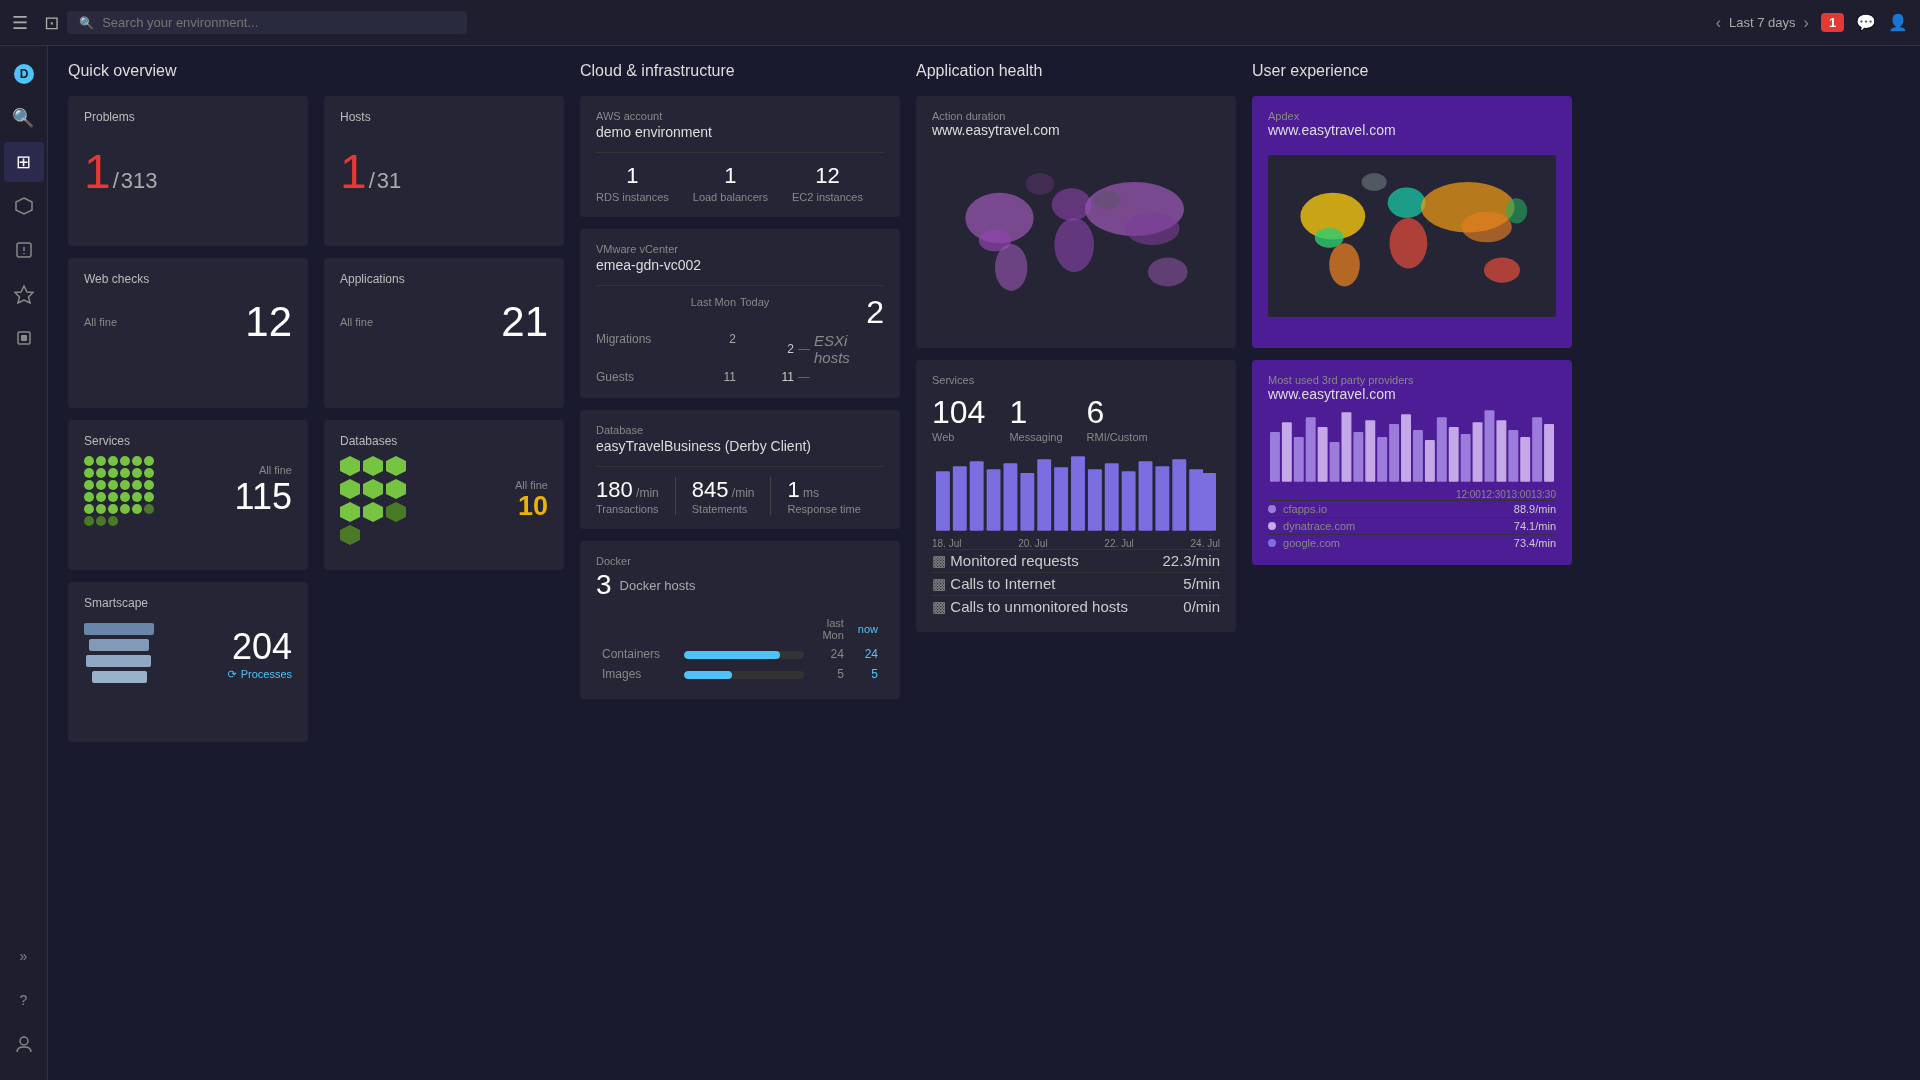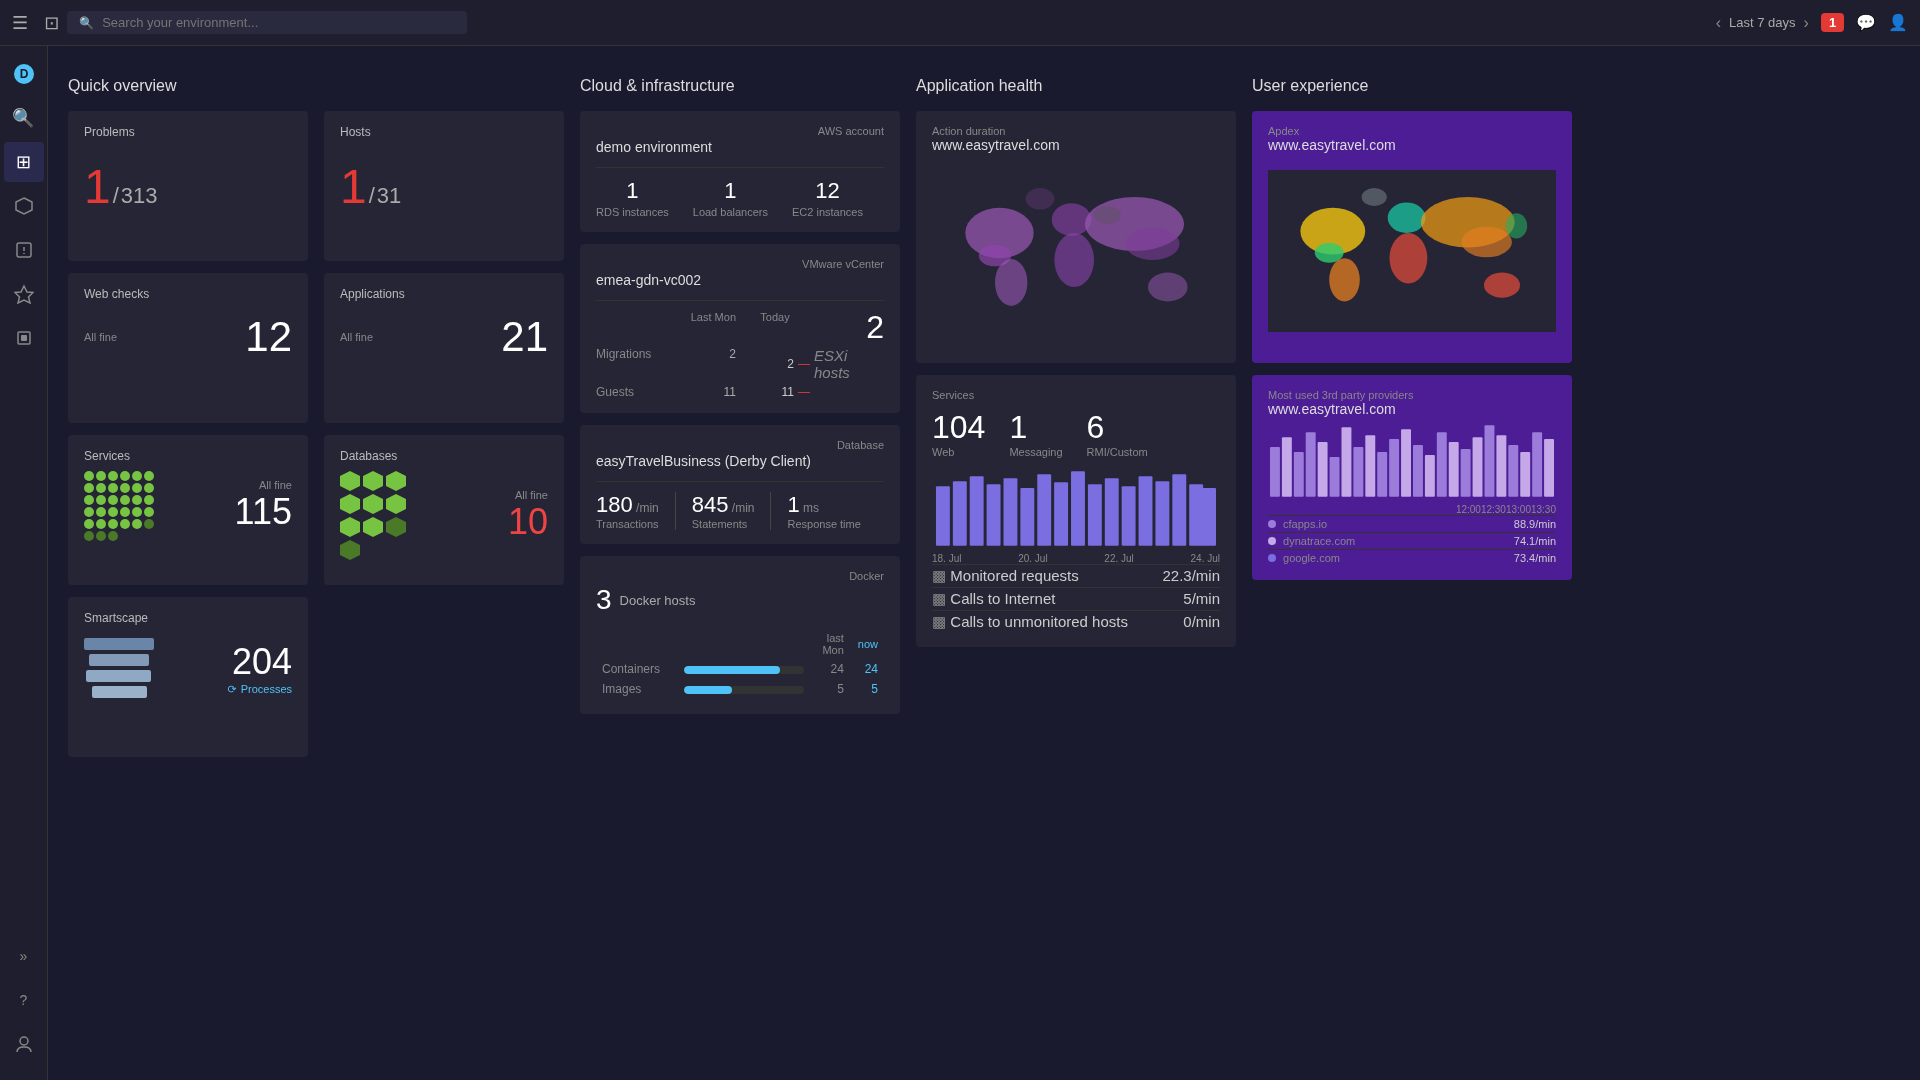--- a/index.html
+++ b/index.html
@@ -217,21 +217,21 @@
     .smartscape-number { font-size: 36px; color: #fff; font-weight: 300; }
     .smartscape-sub { font-size: 11px; color: #4fc3f7; display: flex; align-items: center; gap: 4px; }
 
     
     .cloud-card {
       background: #252535;
       border-radius: 4px;
       padding: 14px 16px;
       margin-bottom: 12px;
     }
-    .cloud-card-title { font-size: 11px; color: #888; margin-bottom: 2px; text-align: right; }
+    .cloud-card-title { font-size: 11px; color: #888; margin-bottom: 2px; }
     .cloud-card-subtitle { font-size: 14px; color: #ddd; font-weight: 500; margin-bottom: 12px; }
     .cloud-metrics {
       display: flex;
       gap: 24px;
       margin-top: 8px;
     }
     .cloud-metric { text-align: center; }
     .cloud-metric-num { font-size: 22px; color: #fff; font-weight: 300; }
     .cloud-metric-label { font-size: 11px; color: #888; margin-top: 2px; }
     .cloud-divider { border: none; border-top: 1px solid #333; margin: 10px 0; }
@@ -336,21 +336,20 @@
       padding: 0;
     }
     .col { }
 
     
     .headers-row {
       display: grid;
       grid-template-columns: 240px 240px 320px 320px 320px;
       gap: 12px 16px;
       margin-bottom: 4px;
-      margin-top: 15px;
     }
   </style>
 </head>
 <body>
 
 <div class="topnav">
   <span class="hamburger">☰</span>
   <span class="monitor-icon">⊡</span>
   <div class="search-bar">
     <span>🔍</span>
@@ -549,21 +548,21 @@
               <div class="hex"></div>
               <div class="hex"></div>
               <div class="hex"></div>
               <div class="hex"></div>
               <div class="hex"></div>
               <div class="hex dark"></div>
               <div class="hex dark"></div>
             </div>
             <div style="text-align:right;">
               <div style="font-size:11px; color:#888;">All fine</div>
-              <div style="font-size:36px; color:#ef4444; font-weight:400;">10</div>
+              <div style="font-size:27px; color:#eab308; font-weight:700;">10</div>
             </div>
           </div>
         </div>
       </div>
 
       <div class="col">
 
         <div class="cloud-card">
           <div class="cloud-card-title">AWS account</div>
           <div class="cloud-card-subtitle">demo environment</div>
@@ -584,21 +583,21 @@
           </div>
         </div>
 
         <div class="cloud-card">
           <div class="cloud-card-title">VMware vCenter</div>
           <div class="cloud-card-subtitle">emea-gdn-vc002</div>
           <hr class="cloud-divider">
           <div style="display:grid; grid-template-columns: auto 70px 70px 70px; gap:4px; font-size:12px;">
             <div></div>
             <div style="text-align:right; color:#888; font-size:11px;">Last Mon</div>
-            <div style="text-align:center; color:#888; font-size:11px;">Today</div>
+            <div style="text-align:left; color:#888; font-size:11px;">Today</div>
             <div style="font-size:32px; color:#fff; font-weight:300; text-align:right; line-height:1;">2</div>
 
             <div style="color:#888;">Migrations</div>
             <div style="text-align:right; color:#aaa;">2</div>
             <div style="text-align:right; display:flex; align-items:center; justify-content:flex-end; gap:4px;">
               <span>2</span>
               <span style="color:#e53935;">—</span>
             </div>
             <div style="color:#888; font-size:15px; text-align:left;font-style:italic;">ESXi hosts</div>
 

